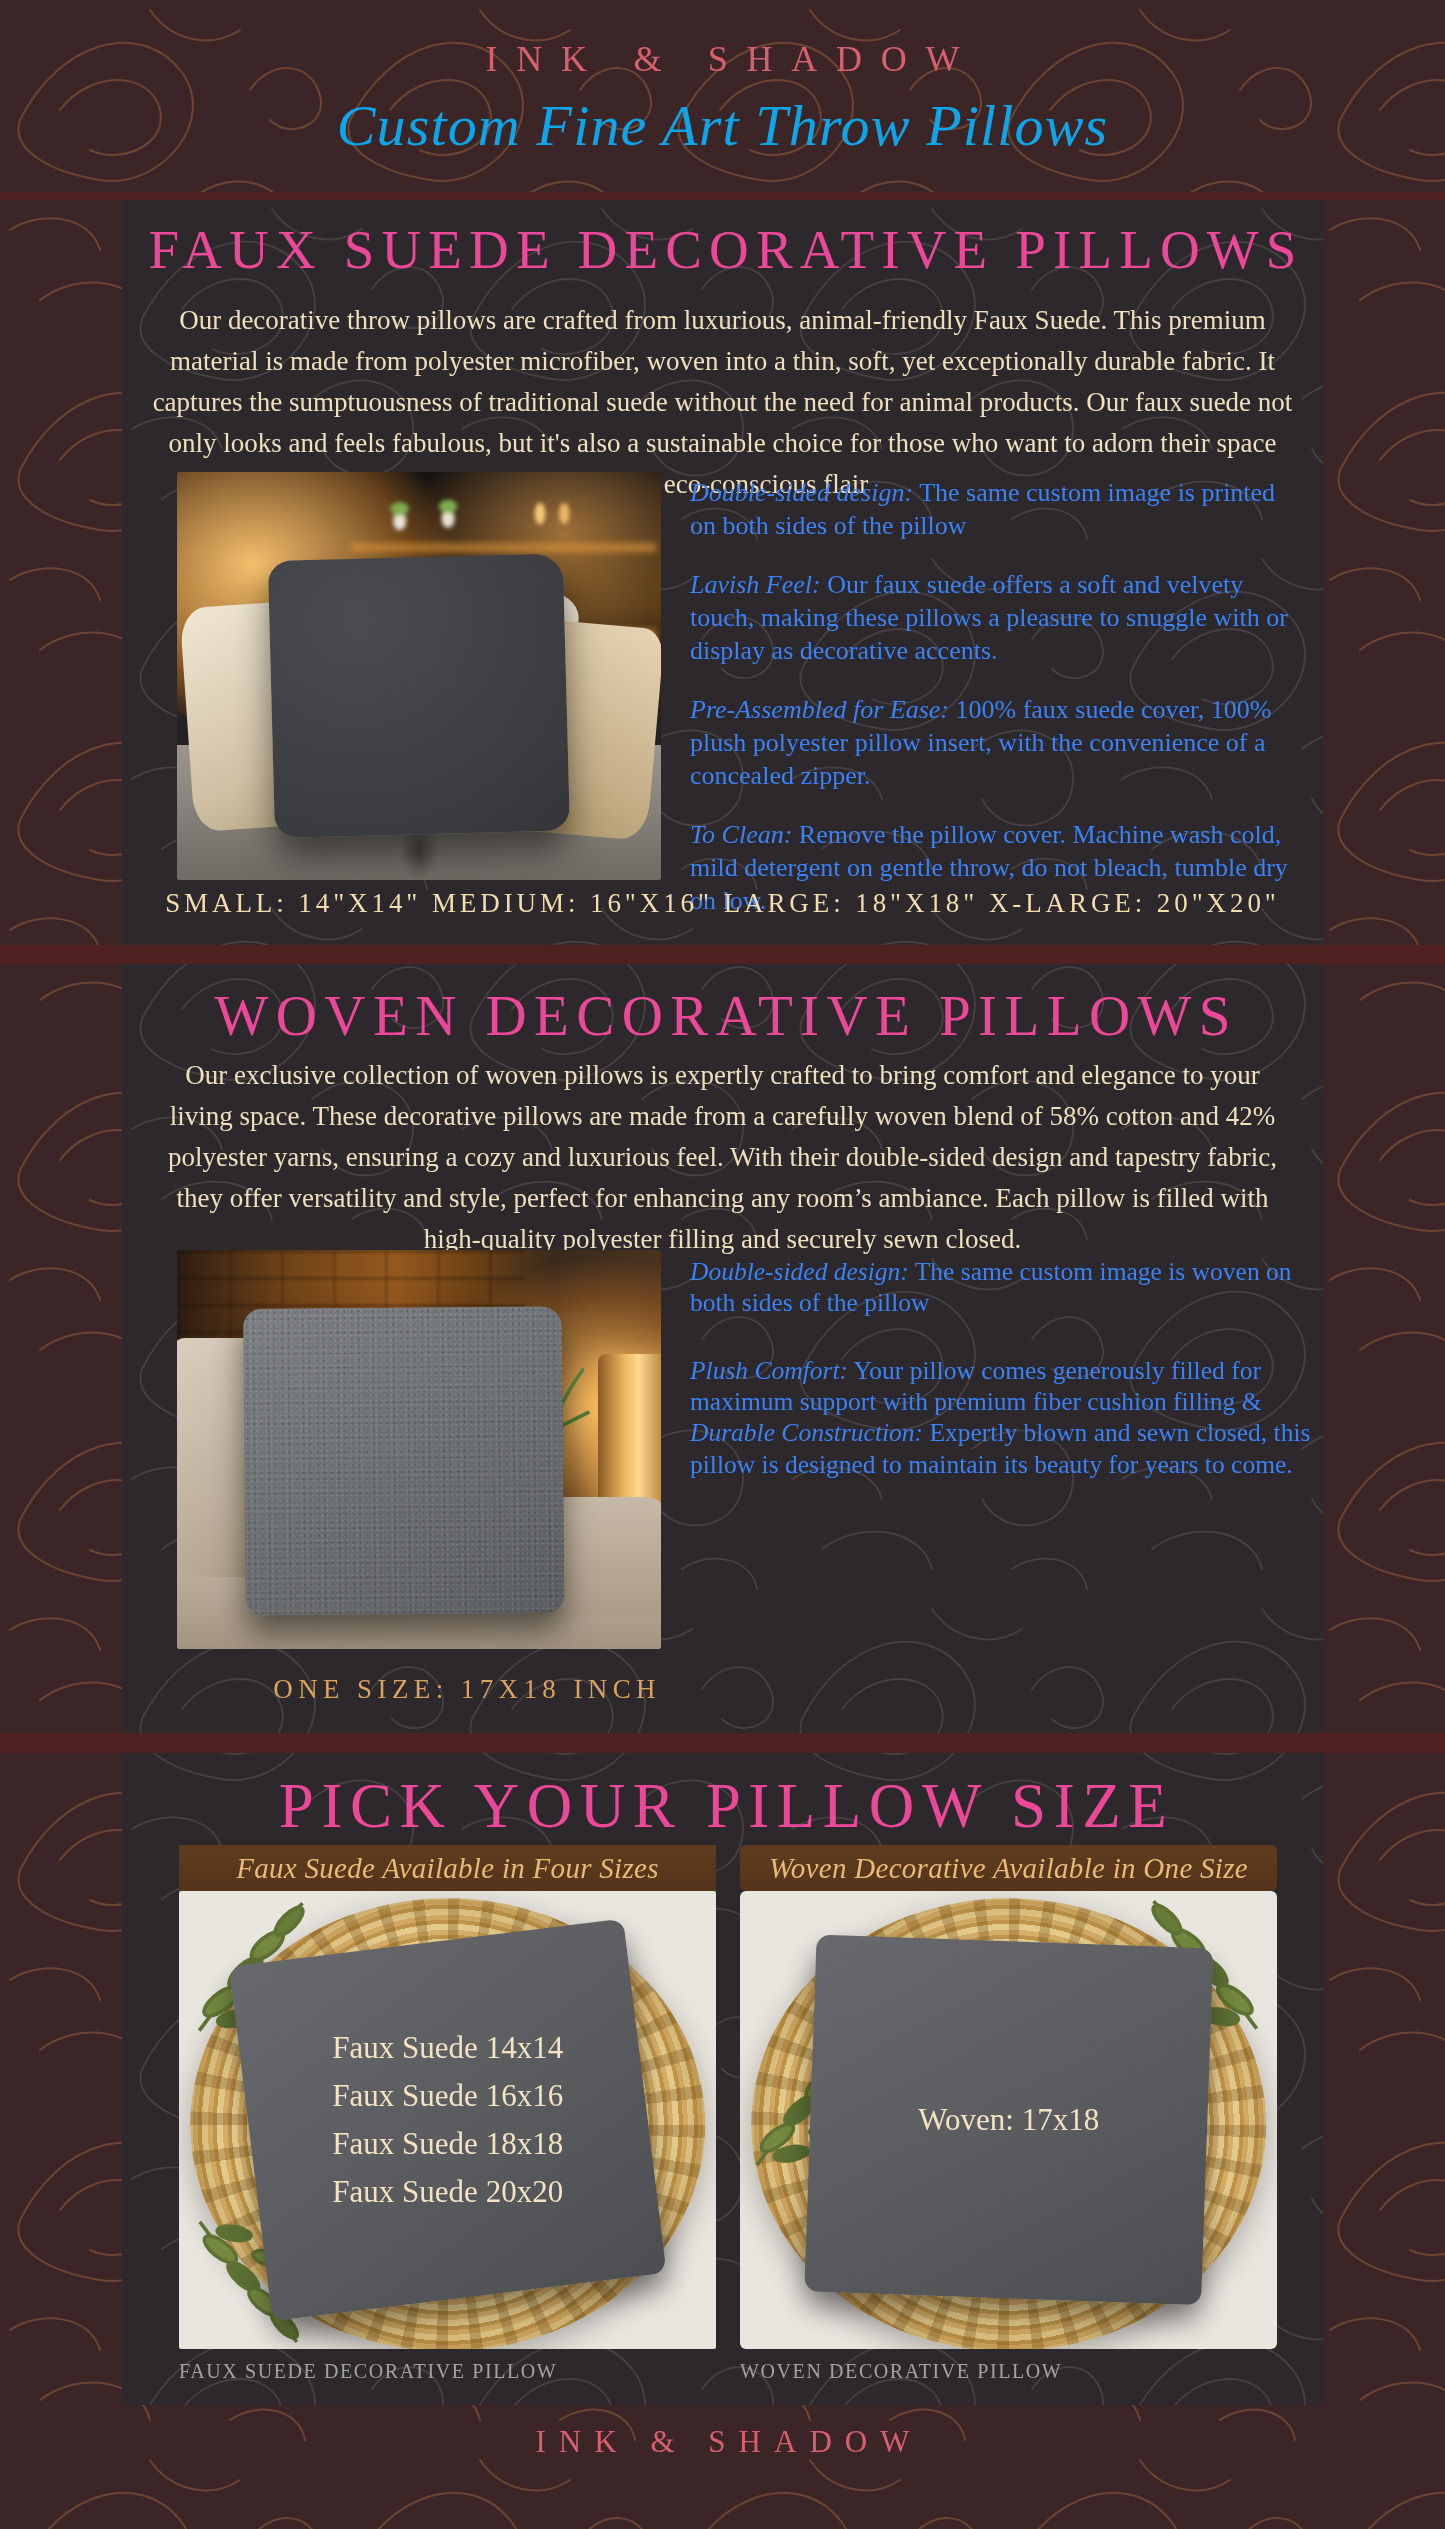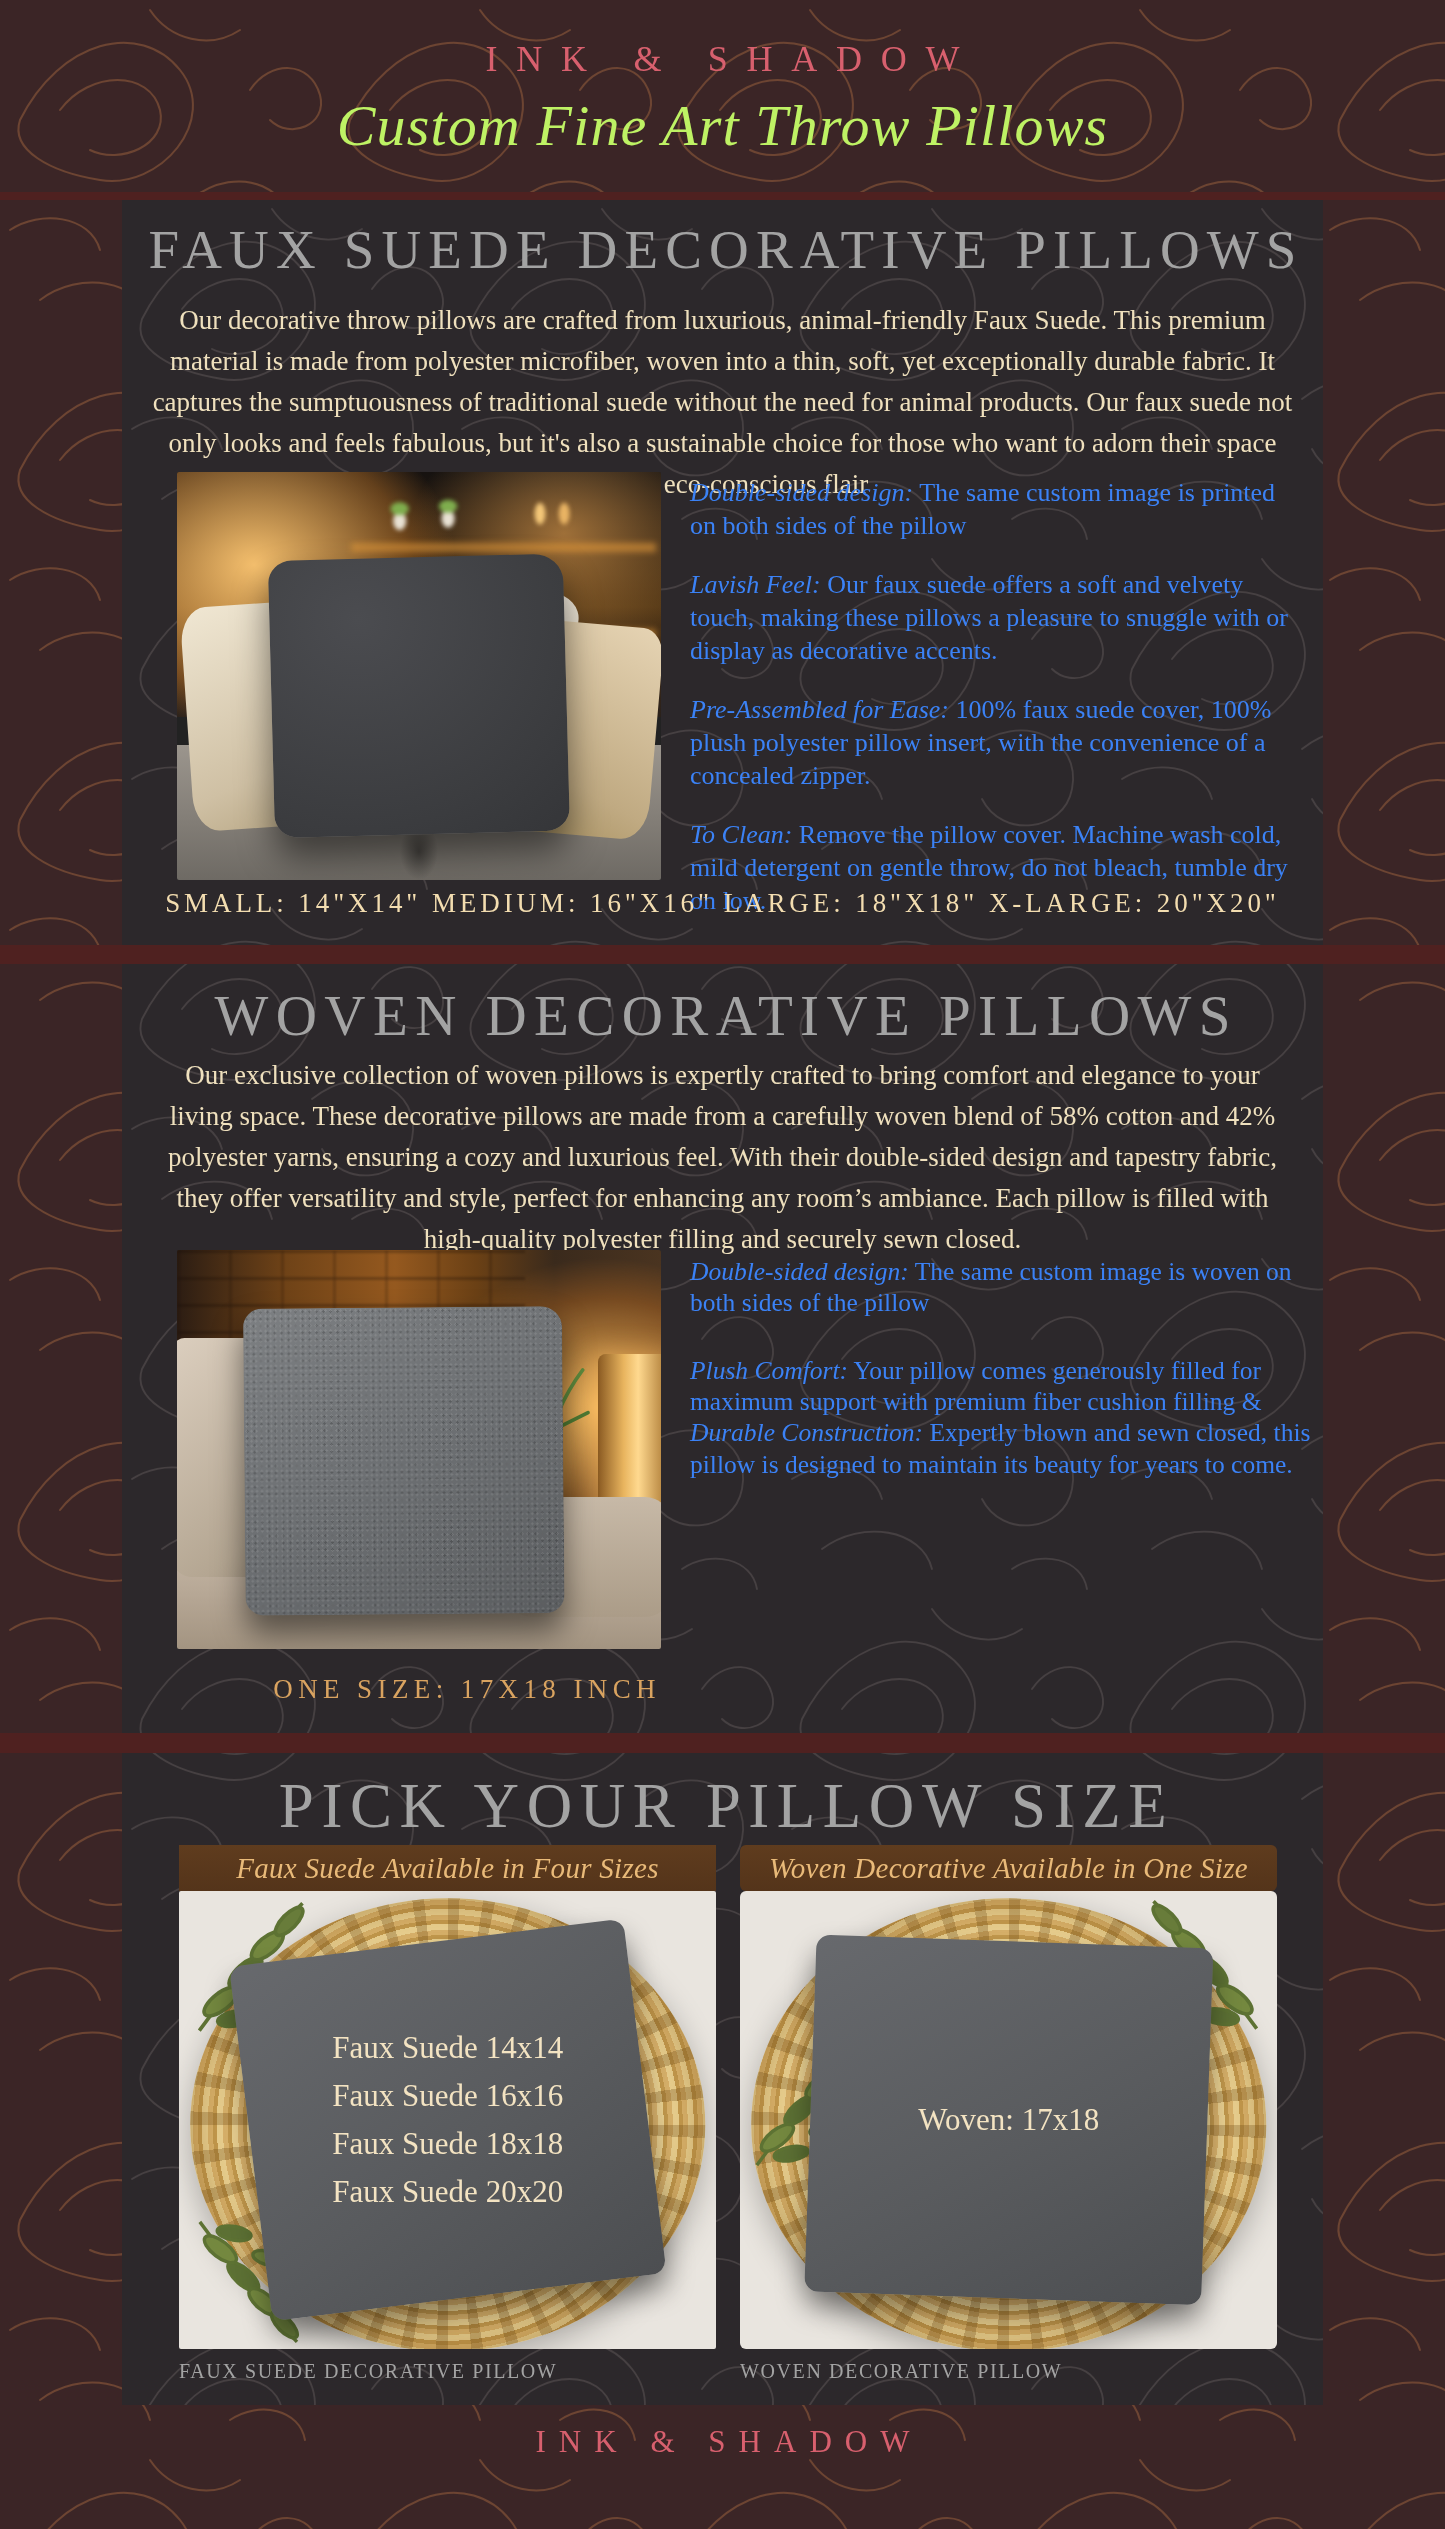--- a/index.html
+++ b/index.html
@@ -22,24 +22,24 @@
   .z{ position:absolute; z-index:4; }
 
   
   .brand{
     left:0; width:1445px; top:38px; text-align:center;
     font-size:36px; letter-spacing:.52em; text-indent:.52em;
     color:#d8606e; font-weight:400;
   }
   .tagline{
     left:0; width:1445px; top:92px; text-align:center;
-    font-style:italic; font-size:58px; color:#bef264; letter-spacing:.02em;
+    font-style:italic; font-size:58px; color:#0ea5e9; letter-spacing:.02em;
   }
   .sec-heading{
-    left:122px; width:1201px; text-align:center; color:#a3a3a3; font-weight:400;
+    left:122px; width:1201px; text-align:center; color:#ec4899; font-weight:400;
     letter-spacing:.13em; text-indent:.13em; white-space:nowrap;
   }
   .h-faux{ top:218px; font-size:55px; }
   .h-woven{ top:983px; font-size:57px; }
   .h-pick{ top:1770px; font-size:63px; letter-spacing:.12em; }
 
   .intro{
     left:152px; width:1141px; text-align:center; color:#efe0bd;
     font-size:27px; line-height:1.52;
   }

